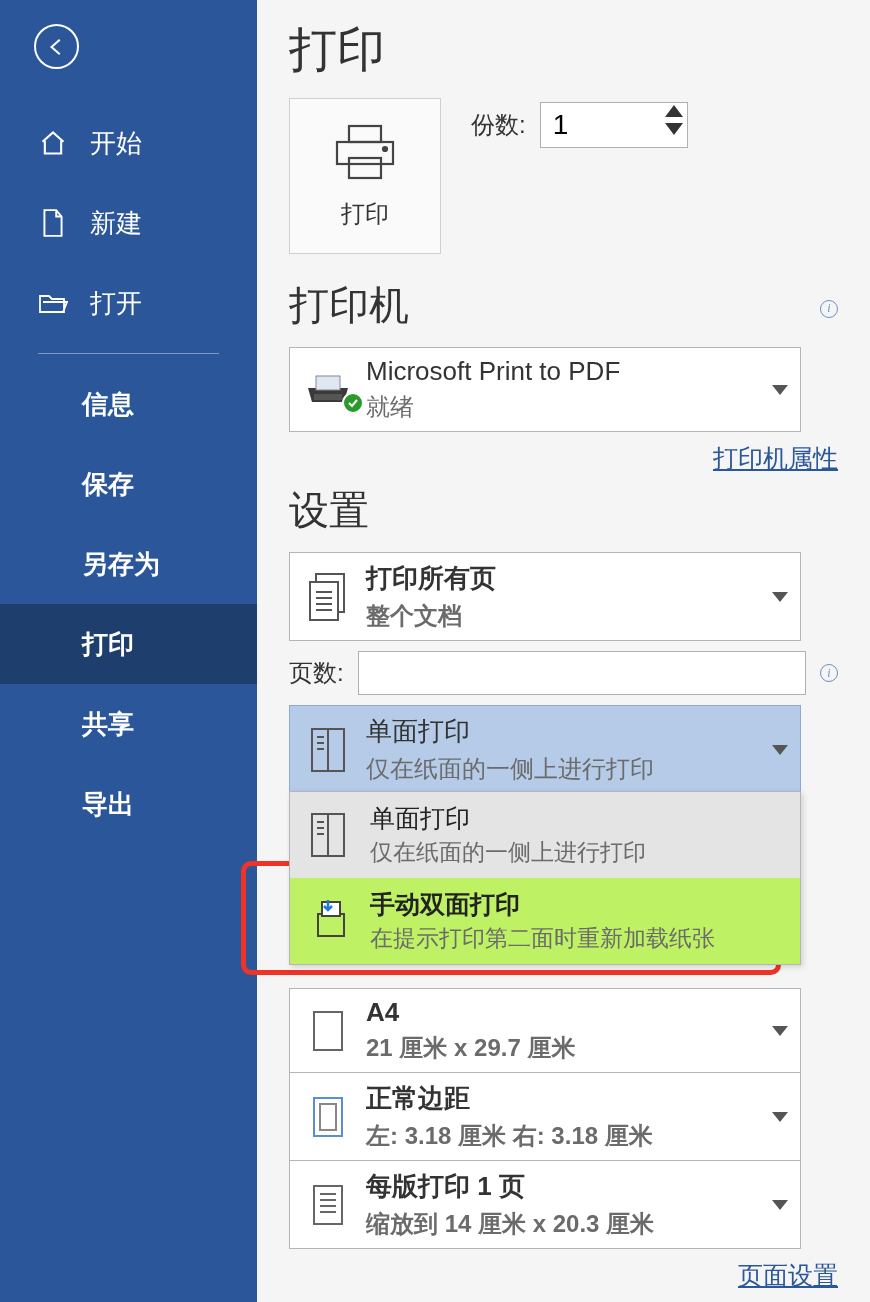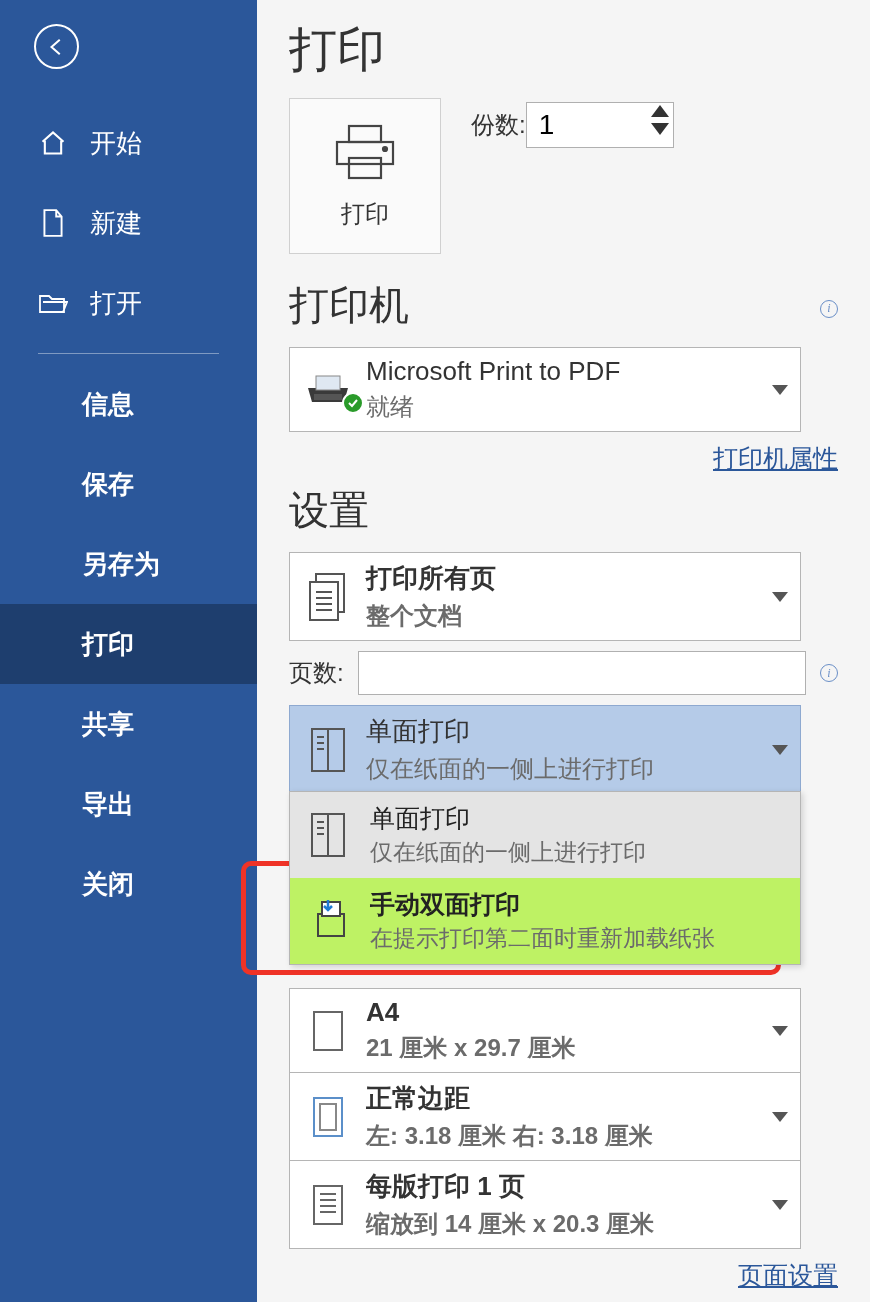--- a/index.html
+++ b/index.html
@@ -16,21 +16,21 @@
   .nav-sub { padding-left: 82px; font-weight: bold; }
   
   
   .main { flex: 1; background: #f5f5f5; padding: 18px 32px 0 32px; position: relative; }
   .page-title { font-size: 48px; color: #333; margin-bottom: 16px; }
   
   .print-row { display: flex; align-items: flex-start; gap: 30px; margin-bottom: 24px; }
   .print-button { width: 152px; height: 156px; border: 1px solid #d0d0d0; background: #fafafa; display:flex; flex-direction:column; align-items:center; justify-content:center; cursor:pointer; }
   .print-button .pi { margin-bottom: 12px; }
   .print-button .lbl { font-size: 24px; color: #333; }
-  .copies { display: flex; align-items: center; margin-top: 4px; }
+  .copies { display: flex; align-items: center; gap: 14px; margin-top: 4px; }
   .copies-label { font-size: 24px; color: #333; }
   .copies-input { width: 148px; height: 46px; border: 1px solid #b0b0b0; background:#fff; font-size: 28px; padding-left: 12px; display:flex; align-items:center; position:relative; }
   .spinner { position:absolute; right:4px; top:2px; display:flex; flex-direction:column; }
   .spinner span { width:0;height:0; border-left:9px solid transparent; border-right:9px solid transparent; cursor:pointer; }
   .spinner .up{ border-bottom:12px solid #333; margin-bottom:6px;}
   .spinner .dn{ border-top:12px solid #333;}
   
   .section-row { display:flex; align-items:center; justify-content:space-between;}
   .section-h { font-size: 40px; color: #333; margin-bottom: 6px; }
   .info-icon { width:18px; height:18px; border:1.5px solid #6a8fc7; border-radius:50%; color:#6a8fc7; font-size:12px; display:flex; align-items:center; justify-content:center; font-style:italic; font-family: Georgia, serif; }
@@ -119,23 +119,20 @@
       <span>另存为</span>
     </div>
   <div class="nav-item nav-sub active">
       <span>打印</span>
     </div>
   <div class="nav-item nav-sub">
       <span>共享</span>
     </div>
   <div class="nav-item nav-sub">
       <span>导出</span>
-    </div>
-  <div class="nav-item nav-sub">
-      <span>关闭</span>
     </div>
 </div>
 
 <div class="main">
   <div class="page-title">打印</div>
 
   <div class="print-row">
     <div class="print-button">
       <span class="pi">
         <svg width="68" height="60" viewBox="0 0 68 60" fill="none" stroke="#444" stroke-width="2.2">

